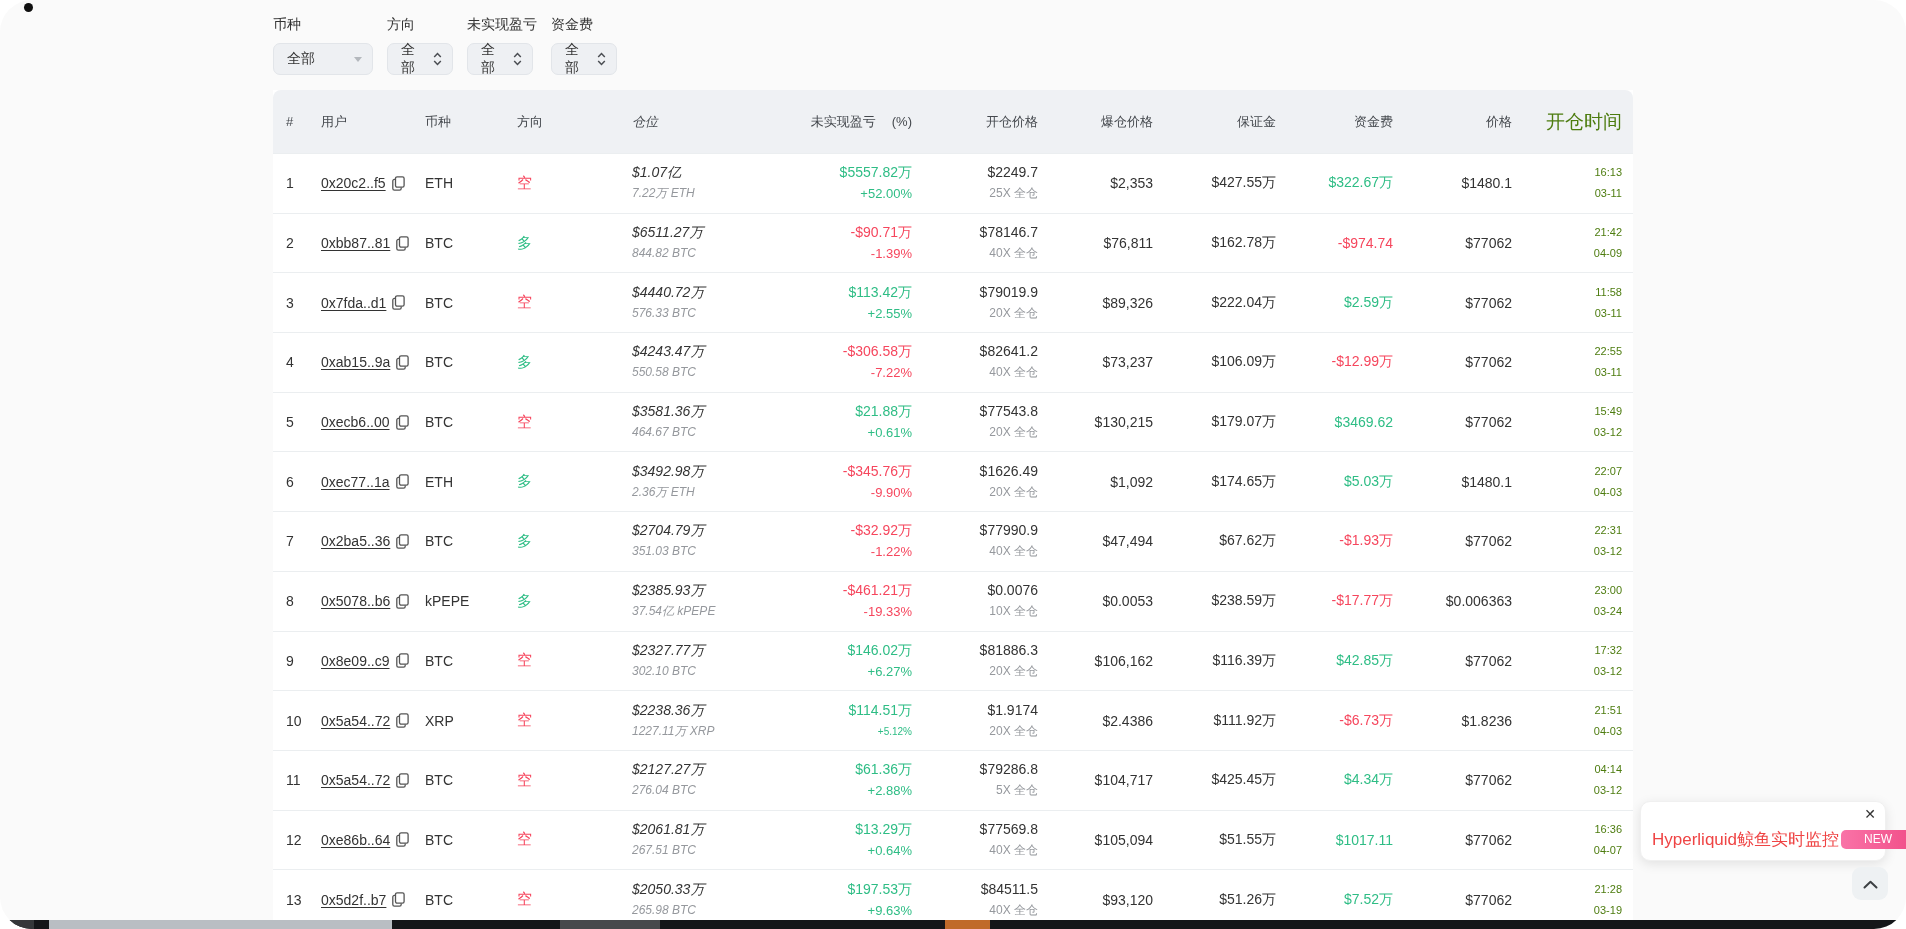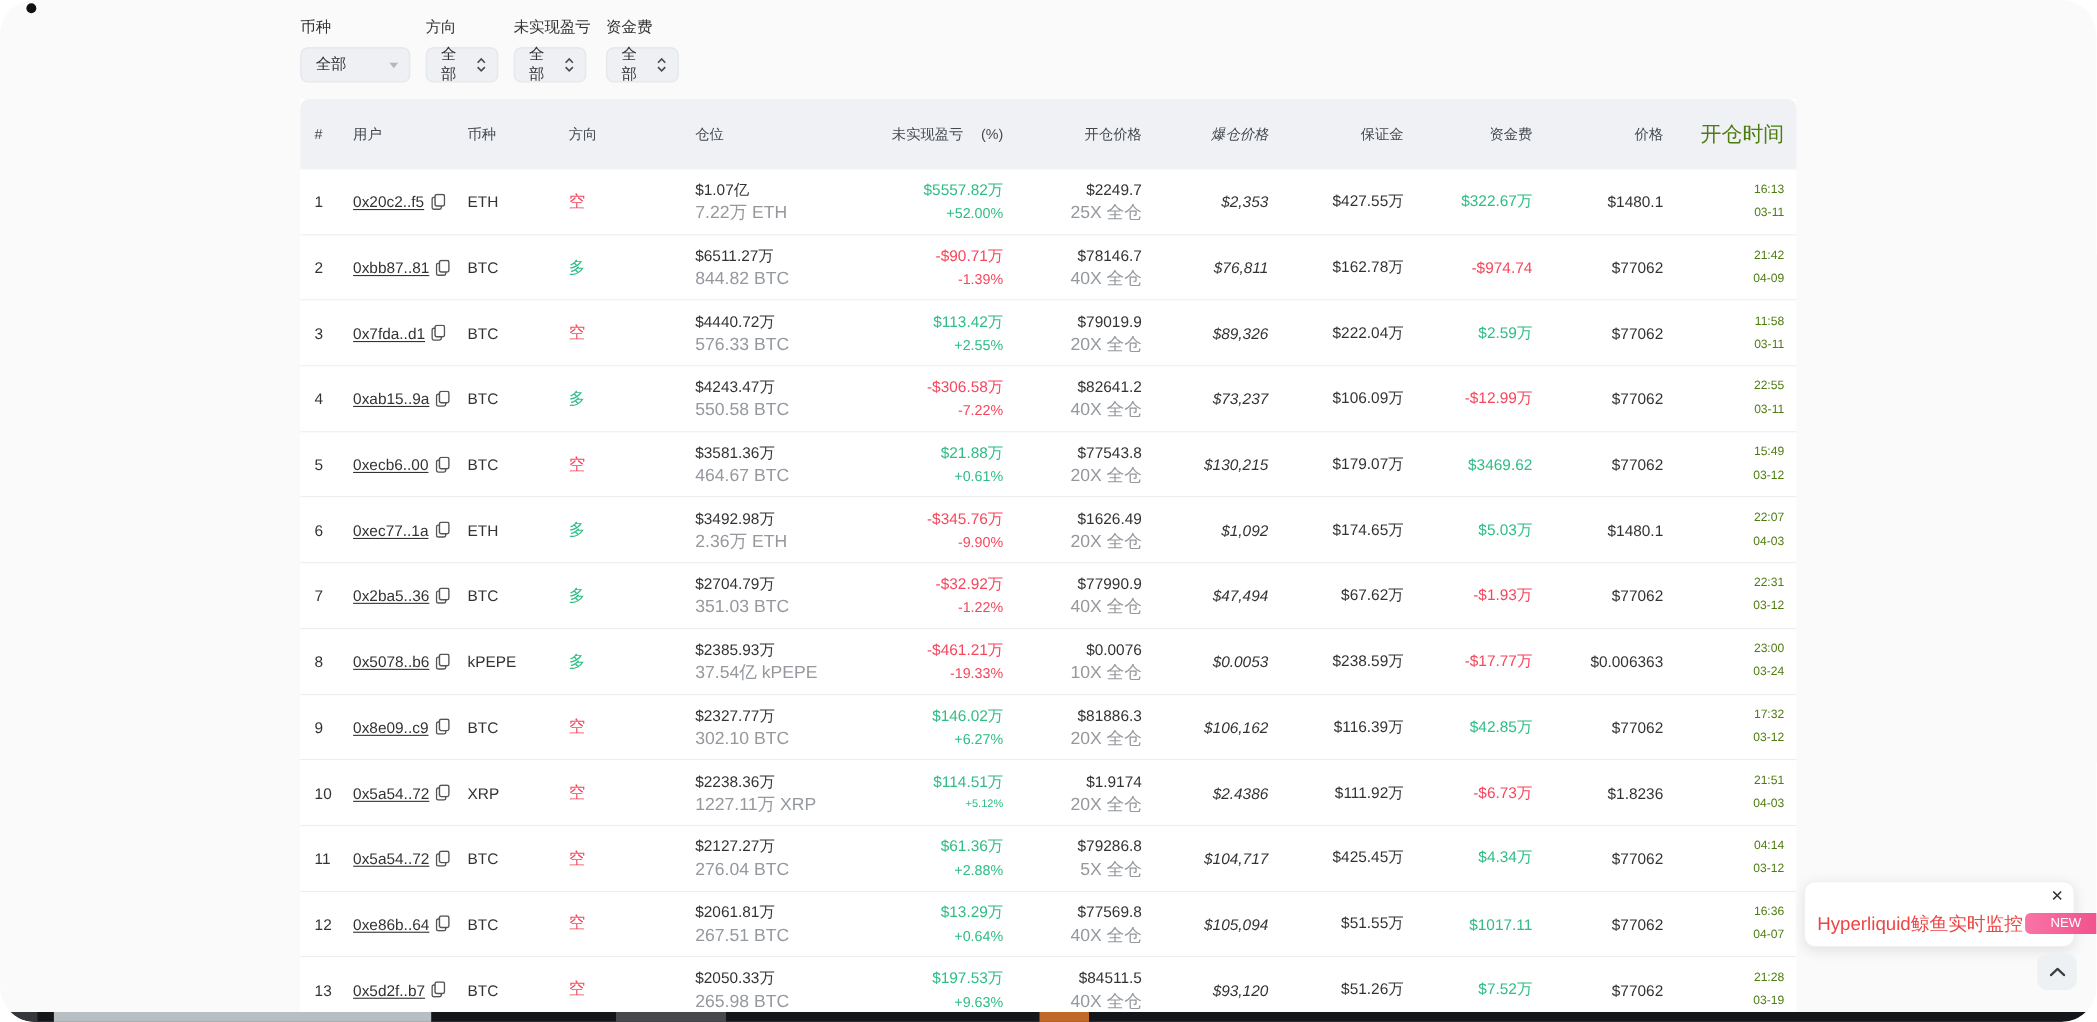--- a/index.html
+++ b/index.html
@@ -26,30 +26,30 @@
   .table { position:absolute; left:273px; top:90px; width:1360px; background:#fff; }
   .thead { display:flex; align-items:center; height:63px; background:#eff1f4;
            border-radius:8px 8px 0 0; font-size:13px; color:#45494e; }
   .row { display:flex; align-items:center; height:59.7px; border-top:1px solid #ebeef0;
          font-size:14px; color:#333; background:#fff; }
   .cell { white-space:nowrap; }
   .c-rank   { width:48px;  padding-left:13px; }
   .c-user   { width:104px; display:flex; align-items:center; }
   .c-coin   { width:92px; }
   .c-side   { width:115px; font-size:15px; }
-  .c-pos    { width:160px; }
+  .c-pos    { width:160px;font-style:italic; }
   .c-pnl    { width:120px; text-align:right; }
   .c-open   { width:126px; text-align:right; }
-  .c-liq    { width:115px; text-align:right;font-style:italic; }
+  .c-liq    { width:115px; text-align:right; }
   .c-margin { width:123px; text-align:right; }
   .c-fund   { width:117px; text-align:right; }
   .c-price  { width:119px; text-align:right; }
   .c-time   { width:110px; text-align:right; font-size:11px; color:#4d7c0f; }
   .two-line { line-height:21px; }
-  .sub { font-size:16px; color:#95989d; font-weight:normal; }
+  .sub { font-size:12px; color:#95989d; font-weight:normal; }
   .addr { color:#333; text-decoration:underline; text-underline-offset:2px; cursor:pointer;text-align:right; }
   .copy-icon { margin-left:6px; cursor:pointer; display:inline-flex; }
   .green { color:#2ebd85; }
   .red   { color:#f6465d; }
   .pnl-gap { display:inline-block; width:16px; }
 
   
   .float-card { position:absolute; left:1640px; top:801px; width:246px; height:60px;
                 background:#fff; border:1px solid #f0f0f0; border-radius:10px;
                 box-shadow:0 3px 12px rgba(0,0,0,.10); }

